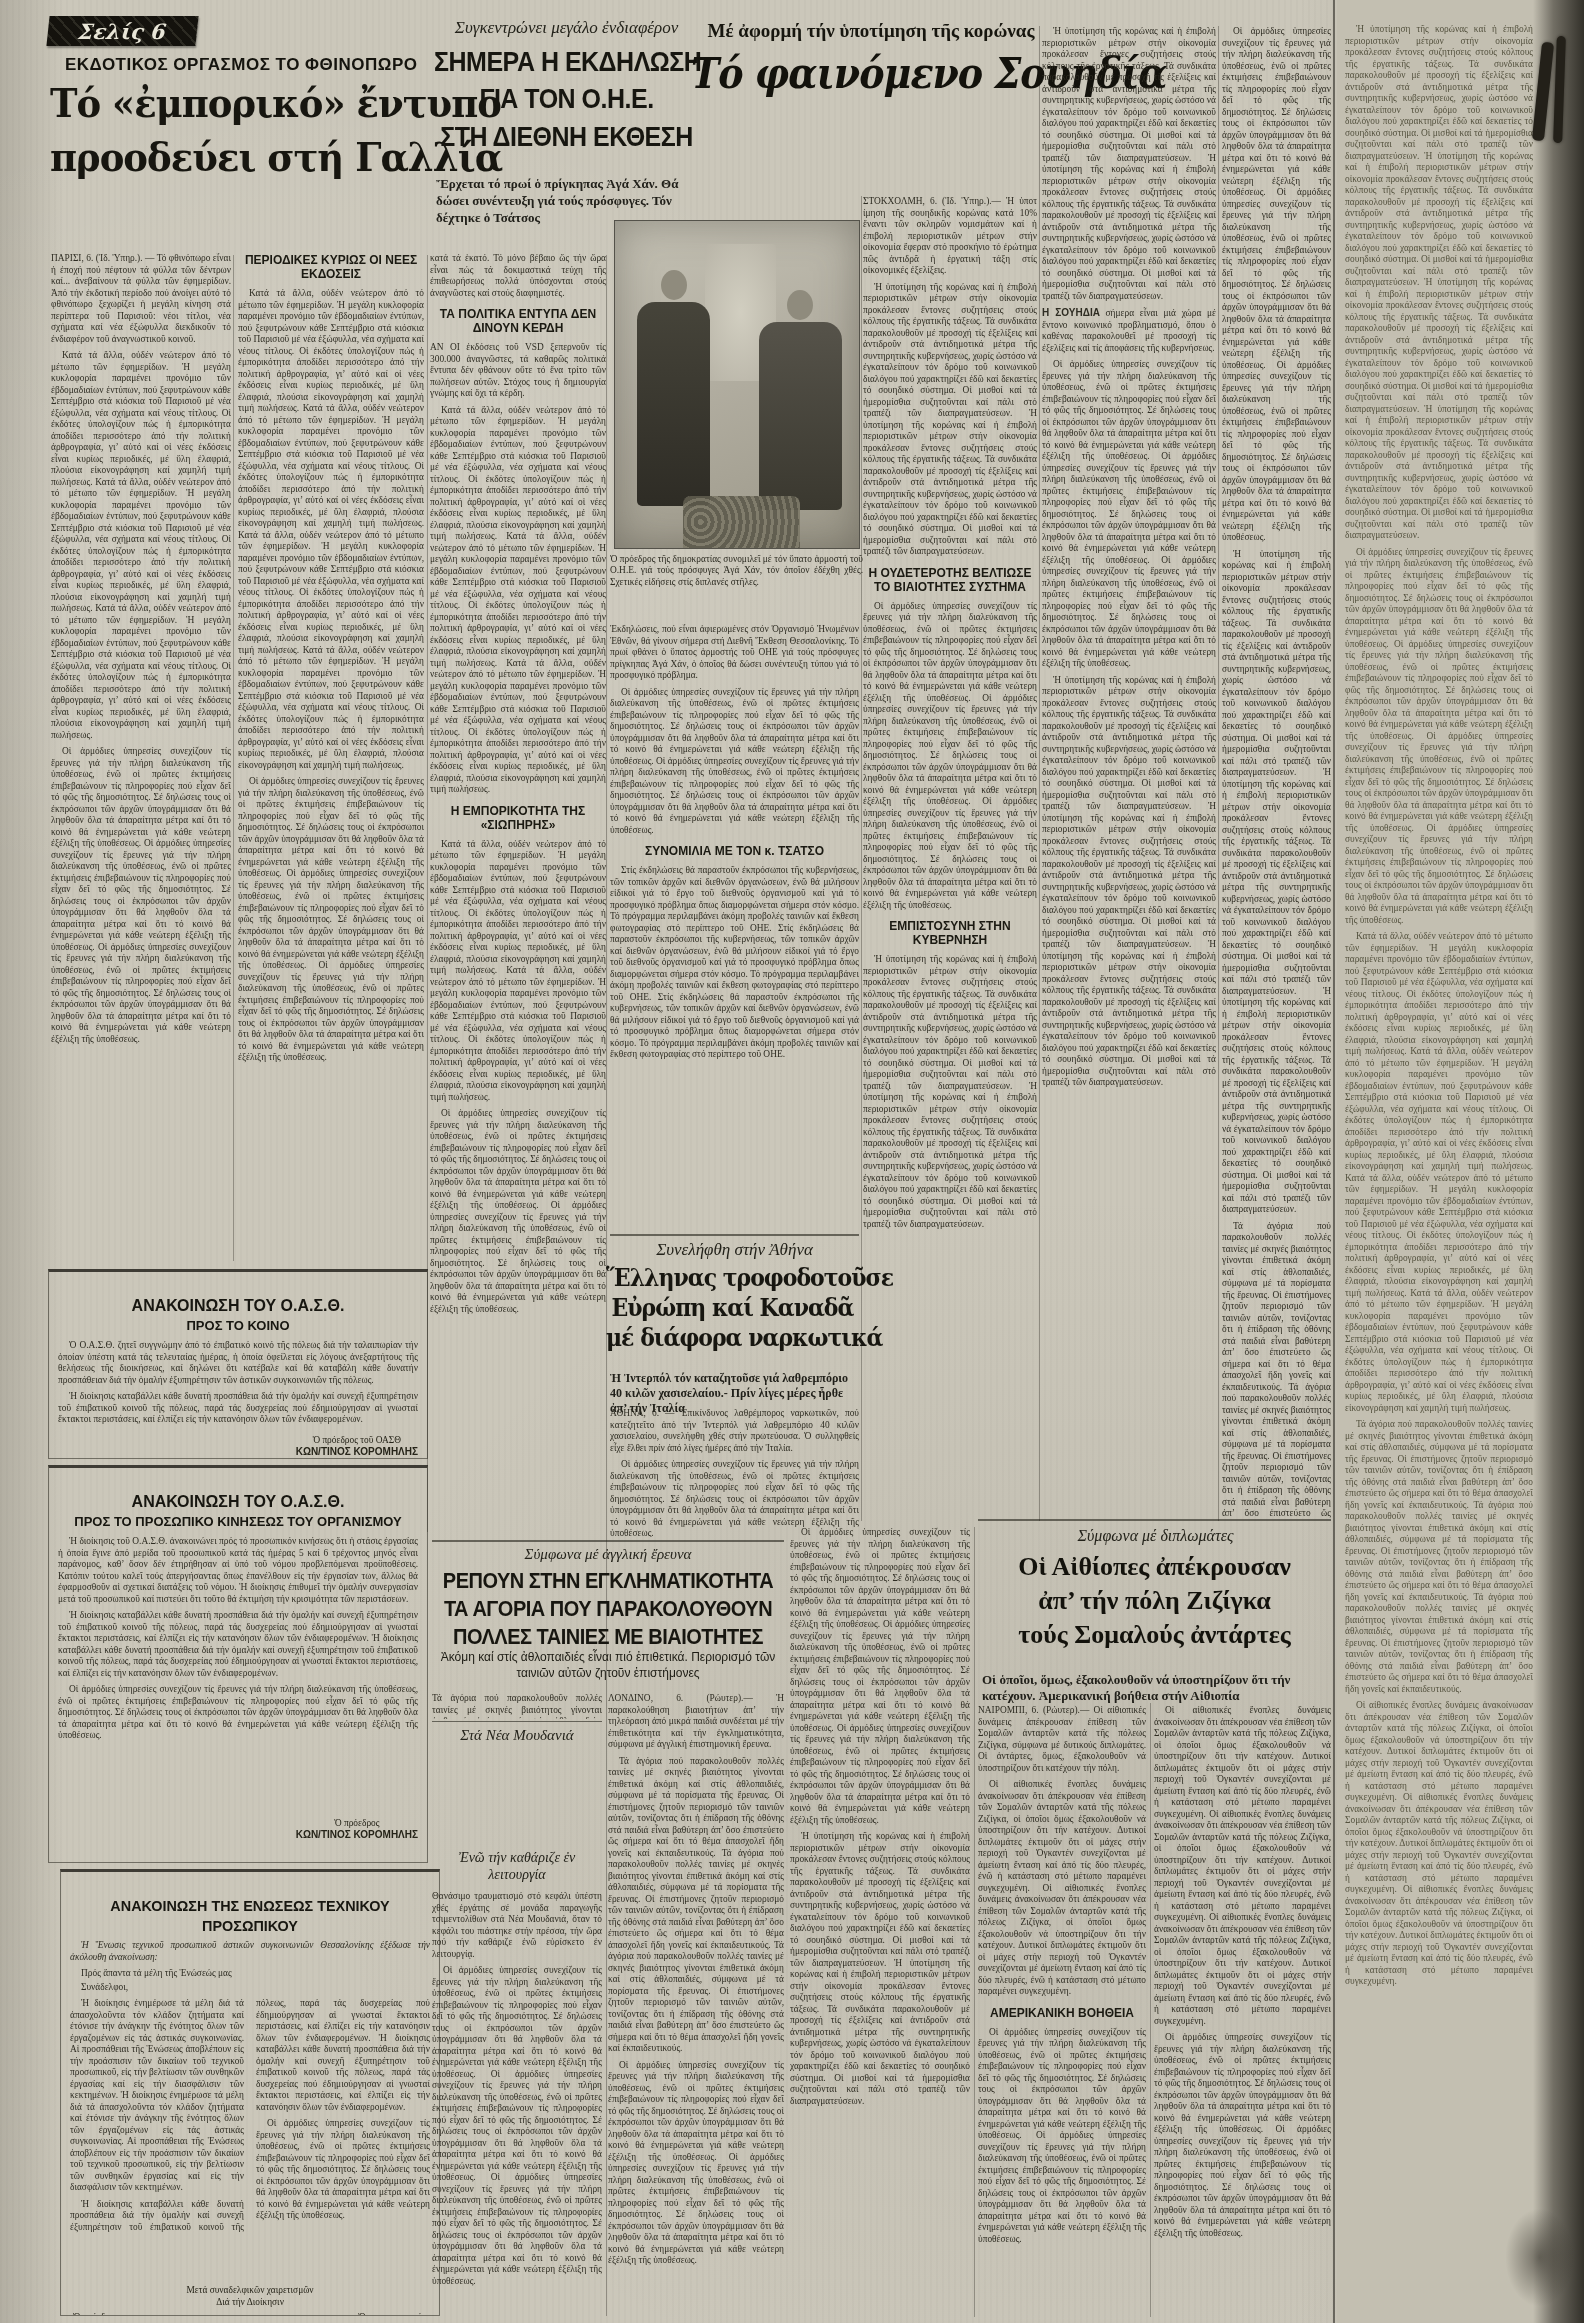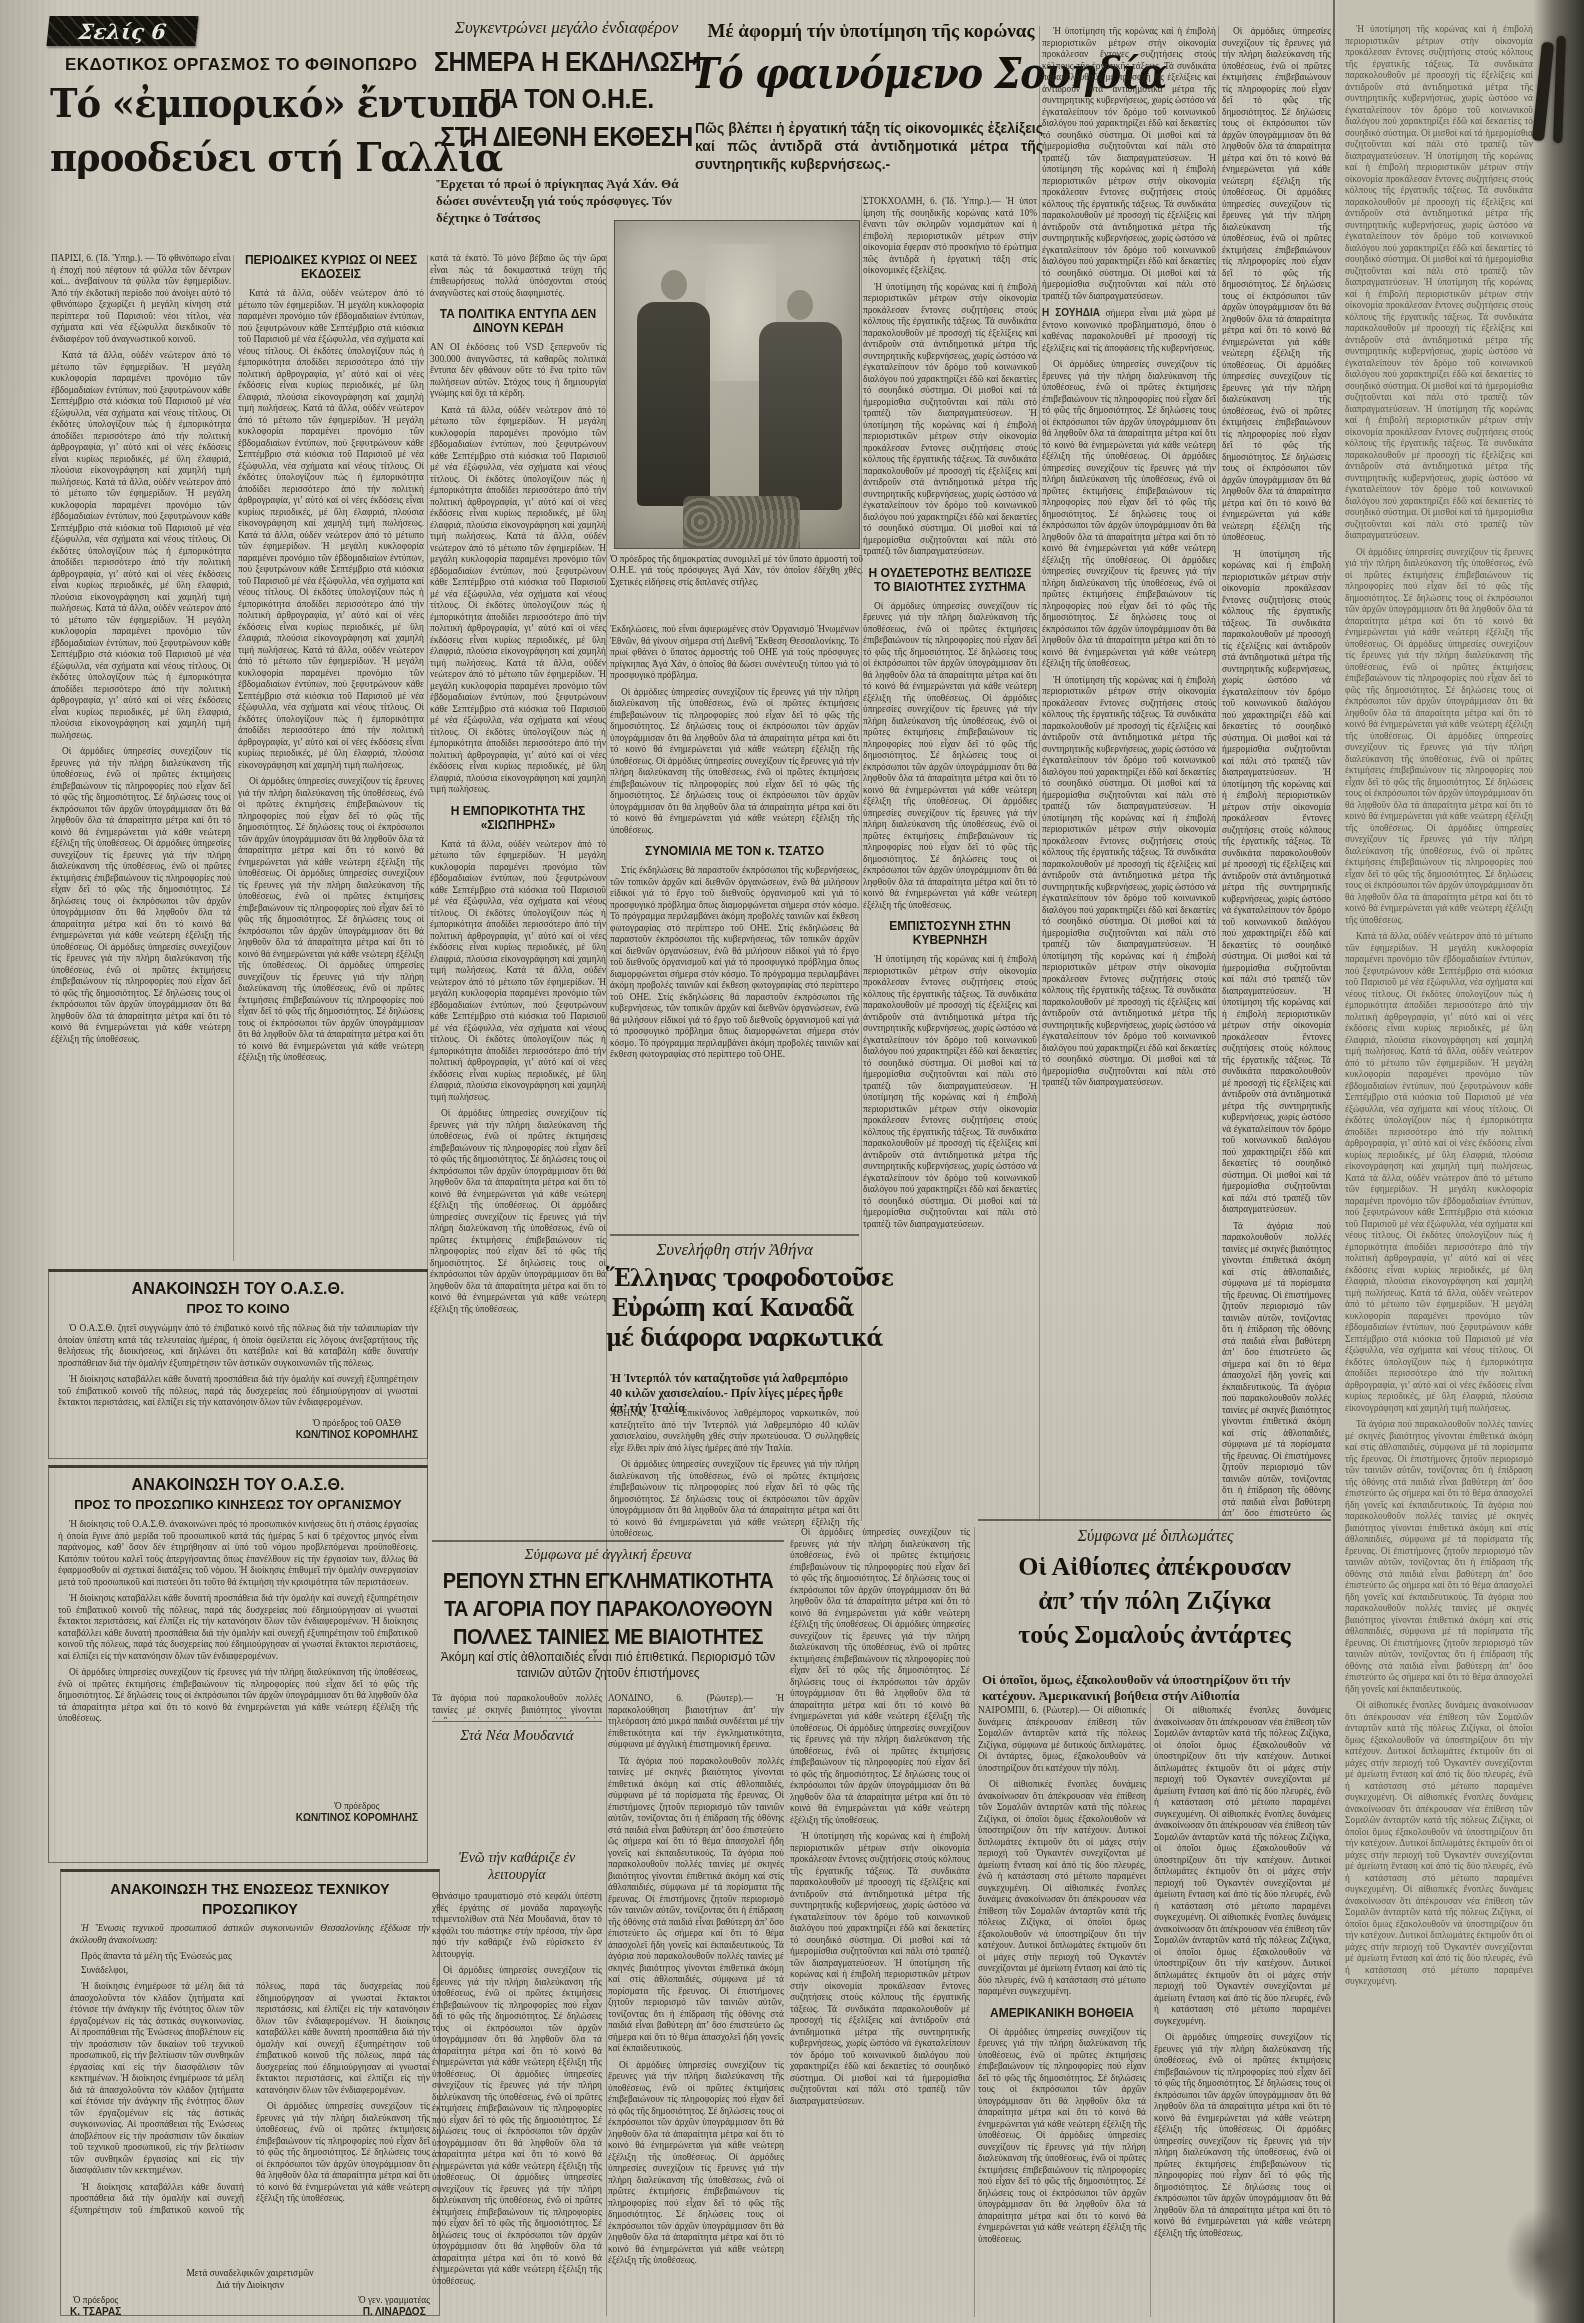--- a/index.html
+++ b/index.html
@@ -29,21 +29,21 @@
     transform:scaleY(1.08); transform-origin:left top; letter-spacing:-1px; white-space:nowrap;}
   .deck-bold-sans{font-family:"Liberation Sans",sans-serif; font-weight:bold; text-align:justify; color:#1d1c14;}
   .deck-it{font-weight:bold; text-align:left; color:#21201a;margin-top:15px;}
   .vrule{position:absolute; width:1px; background:rgba(35,33,25,.34);}
   .hrule{position:absolute; height:2px; background:rgba(35,33,25,.6);}
   .page-banner{display:flex; align-items:center; justify-content:center;
     background:repeating-linear-gradient(45deg,#14120d 0 7px,#2c2a22 7px 9px);
     color:#e9e6d8; font-style:italic; font-weight:bold; font-family:"DejaVu Serif",serif; font-size:21px;
     transform:skewX(-6deg); box-shadow:1px 2px 2px rgba(0,0,0,.35);}
   .notice{position:absolute; border:1px solid rgba(40,38,30,.55); border-top:3px solid rgba(28,26,20,.8);
-    padding:7px 9px 5px; overflow:hidden;}
+    padding:24px 9px 5px; overflow:hidden;}
   .notice h3{font-family:"Liberation Sans",sans-serif; font-weight:bold; text-align:center; font-size:16px; line-height:20px; color:#171610;}
   .notice h4{font-family:"Liberation Sans",sans-serif; font-weight:bold; text-align:center; font-size:13px; line-height:16px; color:#171610; margin-top:2px;}
   .nbody{font-size:9.4px; line-height:11.5px; text-align:justify; margin-top:6px; color:#2e2c22;}
   .nbody p{margin:0 0 5px; text-indent:11px;}
   .sigrow{display:flex; justify-content:flex-end; margin-top:8px;}
   .sig{text-align:center; font-size:9.4px; line-height:12px;}
   .sig b{font-family:"Liberation Sans",sans-serif; font-size:10px;}
   .photo{position:absolute; border:1px solid #54524a;
     background:linear-gradient(160deg,#c4c1b4 0%,#b2aea1 45%,#9c9889 100%);
     box-shadow:inset 0 0 42px rgba(56,53,45,.38); overflow:hidden;}
@@ -135,21 +135,20 @@
 
   <div class="col" style="left:610px;top:624px;width:249px;height:606px">
     <p class="noind">Ἐκδηλώσεις, πού εἶναι ἀφιερωμένες στόν Ὀργανισμό Ἡνωμένων Ἐθνῶν, θά γίνουν σήμερα στή Διεθνῆ Ἔκθεση Θεσσαλονίκης. Τό πρωί φθάνει ὁ ὕπατος ἁρμοστής τοῦ ΟΗΕ γιά τούς πρόσφυγες πρίγκηπας Ἀγά Χάν, ὁ ὁποῖος θά δώσει συνέντευξη τύπου γιά τό προσφυγικό πρόβλημα.</p>
     <p>Οἱ ἁρμόδιες ὑπηρεσίες συνεχίζουν τίς ἔρευνες γιά τήν πλήρη διαλεύκανση τῆς ὑποθέσεως, ἐνῶ οἱ πρῶτες ἐκτιμήσεις ἐπιβεβαιώνουν τίς πληροφορίες πού εἶχαν δεῖ τό φῶς τῆς δημοσιότητος. Σέ δηλώσεις τους οἱ ἐκπρόσωποι τῶν ἀρχῶν ὑπογράμμισαν ὅτι θά ληφθοῦν ὅλα τά ἀπαραίτητα μέτρα καί ὅτι τό κοινό θά ἐνημερώνεται γιά κάθε νεώτερη ἐξέλιξη τῆς ὑποθέσεως. Οἱ ἁρμόδιες ὑπηρεσίες συνεχίζουν τίς ἔρευνες γιά τήν πλήρη διαλεύκανση τῆς ὑποθέσεως, ἐνῶ οἱ πρῶτες ἐκτιμήσεις ἐπιβεβαιώνουν τίς πληροφορίες πού εἶχαν δεῖ τό φῶς τῆς δημοσιότητος. Σέ δηλώσεις τους οἱ ἐκπρόσωποι τῶν ἀρχῶν ὑπογράμμισαν ὅτι θά ληφθοῦν ὅλα τά ἀπαραίτητα μέτρα καί ὅτι τό κοινό θά ἐνημερώνεται γιά κάθε νεώτερη ἐξέλιξη τῆς ὑποθέσεως.</p>
     <h4 class="crosshead">ΣΥΝΟΜΙΛΙΑ ΜΕ ΤΟΝ κ. ΤΣΑΤΣΟ</h4>
     <p>Στίς ἐκδηλώσεις θά παραστοῦν ἐκπρόσωποι τῆς κυβερνήσεως, τῶν τοπικῶν ἀρχῶν καί διεθνῶν ὀργανώσεων, ἐνῶ θά μιλήσουν εἰδικοί γιά τό ἔργο τοῦ διεθνοῦς ὀργανισμοῦ καί γιά τό προσφυγικό πρόβλημα ὅπως διαμορφώνεται σήμερα στόν κόσμο. Τό πρόγραμμα περιλαμβάνει ἀκόμη προβολές ταινιῶν καί ἔκθεση φωτογραφίας στό περίπτερο τοῦ ΟΗΕ. Στίς ἐκδηλώσεις θά παραστοῦν ἐκπρόσωποι τῆς κυβερνήσεως, τῶν τοπικῶν ἀρχῶν καί διεθνῶν ὀργανώσεων, ἐνῶ θά μιλήσουν εἰδικοί γιά τό ἔργο τοῦ διεθνοῦς ὀργανισμοῦ καί γιά τό προσφυγικό πρόβλημα ὅπως διαμορφώνεται σήμερα στόν κόσμο. Τό πρόγραμμα περιλαμβάνει ἀκόμη προβολές ταινιῶν καί ἔκθεση φωτογραφίας στό περίπτερο τοῦ ΟΗΕ. Στίς ἐκδηλώσεις θά παραστοῦν ἐκπρόσωποι τῆς κυβερνήσεως, τῶν τοπικῶν ἀρχῶν καί διεθνῶν ὀργανώσεων, ἐνῶ θά μιλήσουν εἰδικοί γιά τό ἔργο τοῦ διεθνοῦς ὀργανισμοῦ καί γιά τό προσφυγικό πρόβλημα ὅπως διαμορφώνεται σήμερα στόν κόσμο. Τό πρόγραμμα περιλαμβάνει ἀκόμη προβολές ταινιῶν καί ἔκθεση φωτογραφίας στό περίπτερο τοῦ ΟΗΕ.</p>
   </div>
 
   <div class="abs" style="left:697px;top:20px;width:348px;font-weight:bold;font-size:19px;text-align:center;color:#17160f">Μέ ἀφορμή τήν ὑποτίμηση τῆς κορώνας</div>
   <div class="abs" style="left:691px;top:48px;width:360px;font-family:'DejaVu Serif',serif;font-weight:bold;font-style:italic;font-size:38px;letter-spacing:-1px;text-align:center;white-space:nowrap;color:#13120c;transform:scaleY(1.12);transform-origin:center top">Τό φαινόμενο Σουηδία</div>
-  <div class="abs deck-bold-sans" style="left:695px;top:119px;width:348px;height:71px;font-size:14px;line-height:18px">Πῶς βλέπει ἡ ἐργατική τάξη τίς οἰκονομικές ἐξελίξεις καί πῶς ἀντιδρᾶ στά ἀντιδημοτικά μέτρα τῆς συντηρητικῆς κυβερνήσεως.-</div>
 
   <div class="col" style="left:863px;top:196px;width:174px;height:1324px">
     <p class="noind">ΣΤΟΚΧΟΛΜΗ, 6. (Ἰδ. Ὑπηρ.).— Ἡ ὑποτ ίμηση τῆς σουηδικῆς κορώνας κατά 10% ἔναντι τῶν σκληρῶν νομισμάτων καί ἡ ἐπιβολή περιοριστικῶν μέτρων στήν οἰκονομία ἔφεραν στό προσκήνιο τό ἐρώτημα πῶς ἀντιδρᾶ ἡ ἐργατική τάξη στίς οἰκονομικές ἐξελίξεις.</p>
     <p>Ἡ ὑποτίμηση τῆς κορώνας καί ἡ ἐπιβολή περιοριστικῶν μέτρων στήν οἰκονομία προκάλεσαν ἔντονες συζητήσεις στούς κόλπους τῆς ἐργατικῆς τάξεως. Τά συνδικάτα παρακολουθοῦν μέ προσοχή τίς ἐξελίξεις καί ἀντιδροῦν στά ἀντιδημοτικά μέτρα τῆς συντηρητικῆς κυβερνήσεως, χωρίς ὡστόσο νά ἐγκαταλείπουν τόν δρόμο τοῦ κοινωνικοῦ διαλόγου πού χαρακτηρίζει ἐδῶ καί δεκαετίες τό σουηδικό σύστημα. Οἱ μισθοί καί τά ἡμερομίσθια συζητοῦνται καί πάλι στό τραπέζι τῶν διαπραγματεύσεων. Ἡ ὑποτίμηση τῆς κορώνας καί ἡ ἐπιβολή περιοριστικῶν μέτρων στήν οἰκονομία προκάλεσαν ἔντονες συζητήσεις στούς κόλπους τῆς ἐργατικῆς τάξεως. Τά συνδικάτα παρακολουθοῦν μέ προσοχή τίς ἐξελίξεις καί ἀντιδροῦν στά ἀντιδημοτικά μέτρα τῆς συντηρητικῆς κυβερνήσεως, χωρίς ὡστόσο νά ἐγκαταλείπουν τόν δρόμο τοῦ κοινωνικοῦ διαλόγου πού χαρακτηρίζει ἐδῶ καί δεκαετίες τό σουηδικό σύστημα. Οἱ μισθοί καί τά ἡμερομίσθια συζητοῦνται καί πάλι στό τραπέζι τῶν διαπραγματεύσεων.</p>
     <h4 class="crosshead">Η ΟΥΔΕΤΕΡΟΤΗΣ ΒΕΛΤΙΩΣΕ ΤΟ ΒΙΑΙΟΤΗΤΕΣ ΣΥΣΤΗΜΑ</h4>
     <p>Οἱ ἁρμόδιες ὑπηρεσίες συνεχίζουν τίς ἔρευνες γιά τήν πλήρη διαλεύκανση τῆς ὑποθέσεως, ἐνῶ οἱ πρῶτες ἐκτιμήσεις ἐπιβεβαιώνουν τίς πληροφορίες πού εἶχαν δεῖ τό φῶς τῆς δημοσιότητος. Σέ δηλώσεις τους οἱ ἐκπρόσωποι τῶν ἀρχῶν ὑπογράμμισαν ὅτι θά ληφθοῦν ὅλα τά ἀπαραίτητα μέτρα καί ὅτι τό κοινό θά ἐνημερώνεται γιά κάθε νεώτερη ἐξέλιξη τῆς ὑποθέσεως. Οἱ ἁρμόδιες ὑπηρεσίες συνεχίζουν τίς ἔρευνες γιά τήν πλήρη διαλεύκανση τῆς ὑποθέσεως, ἐνῶ οἱ πρῶτες ἐκτιμήσεις ἐπιβεβαιώνουν τίς πληροφορίες πού εἶχαν δεῖ τό φῶς τῆς δημοσιότητος. Σέ δηλώσεις τους οἱ ἐκπρόσωποι τῶν ἀρχῶν ὑπογράμμισαν ὅτι θά ληφθοῦν ὅλα τά ἀπαραίτητα μέτρα καί ὅτι τό κοινό θά ἐνημερώνεται γιά κάθε νεώτερη ἐξέλιξη τῆς ὑποθέσεως. Οἱ ἁρμόδιες ὑπηρεσίες συνεχίζουν τίς ἔρευνες γιά τήν πλήρη διαλεύκανση τῆς ὑποθέσεως, ἐνῶ οἱ πρῶτες ἐκτιμήσεις ἐπιβεβαιώνουν τίς πληροφορίες πού εἶχαν δεῖ τό φῶς τῆς δημοσιότητος. Σέ δηλώσεις τους οἱ ἐκπρόσωποι τῶν ἀρχῶν ὑπογράμμισαν ὅτι θά ληφθοῦν ὅλα τά ἀπαραίτητα μέτρα καί ὅτι τό κοινό θά ἐνημερώνεται γιά κάθε νεώτερη ἐξέλιξη τῆς ὑποθέσεως.</p>
     <h4 class="crosshead">ΕΜΠΙΣΤΟΣΥΝΗ ΣΤΗΝ ΚΥΒΕΡΝΗΣΗ</h4>
     <p>Ἡ ὑποτίμηση τῆς κορώνας καί ἡ ἐπιβολή περιοριστικῶν μέτρων στήν οἰκονομία προκάλεσαν ἔντονες συζητήσεις στούς κόλπους τῆς ἐργατικῆς τάξεως. Τά συνδικάτα παρακολουθοῦν μέ προσοχή τίς ἐξελίξεις καί ἀντιδροῦν στά ἀντιδημοτικά μέτρα τῆς συντηρητικῆς κυβερνήσεως, χωρίς ὡστόσο νά ἐγκαταλείπουν τόν δρόμο τοῦ κοινωνικοῦ διαλόγου πού χαρακτηρίζει ἐδῶ καί δεκαετίες τό σουηδικό σύστημα. Οἱ μισθοί καί τά ἡμερομίσθια συζητοῦνται καί πάλι στό τραπέζι τῶν διαπραγματεύσεων. Ἡ ὑποτίμηση τῆς κορώνας καί ἡ ἐπιβολή περιοριστικῶν μέτρων στήν οἰκονομία προκάλεσαν ἔντονες συζητήσεις στούς κόλπους τῆς ἐργατικῆς τάξεως. Τά συνδικάτα παρακολουθοῦν μέ προσοχή τίς ἐξελίξεις καί ἀντιδροῦν στά ἀντιδημοτικά μέτρα τῆς συντηρητικῆς κυβερνήσεως, χωρίς ὡστόσο νά ἐγκαταλείπουν τόν δρόμο τοῦ κοινωνικοῦ διαλόγου πού χαρακτηρίζει ἐδῶ καί δεκαετίες τό σουηδικό σύστημα. Οἱ μισθοί καί τά ἡμερομίσθια συζητοῦνται καί πάλι στό τραπέζι τῶν διαπραγματεύσεων.</p>
   </div>
 

